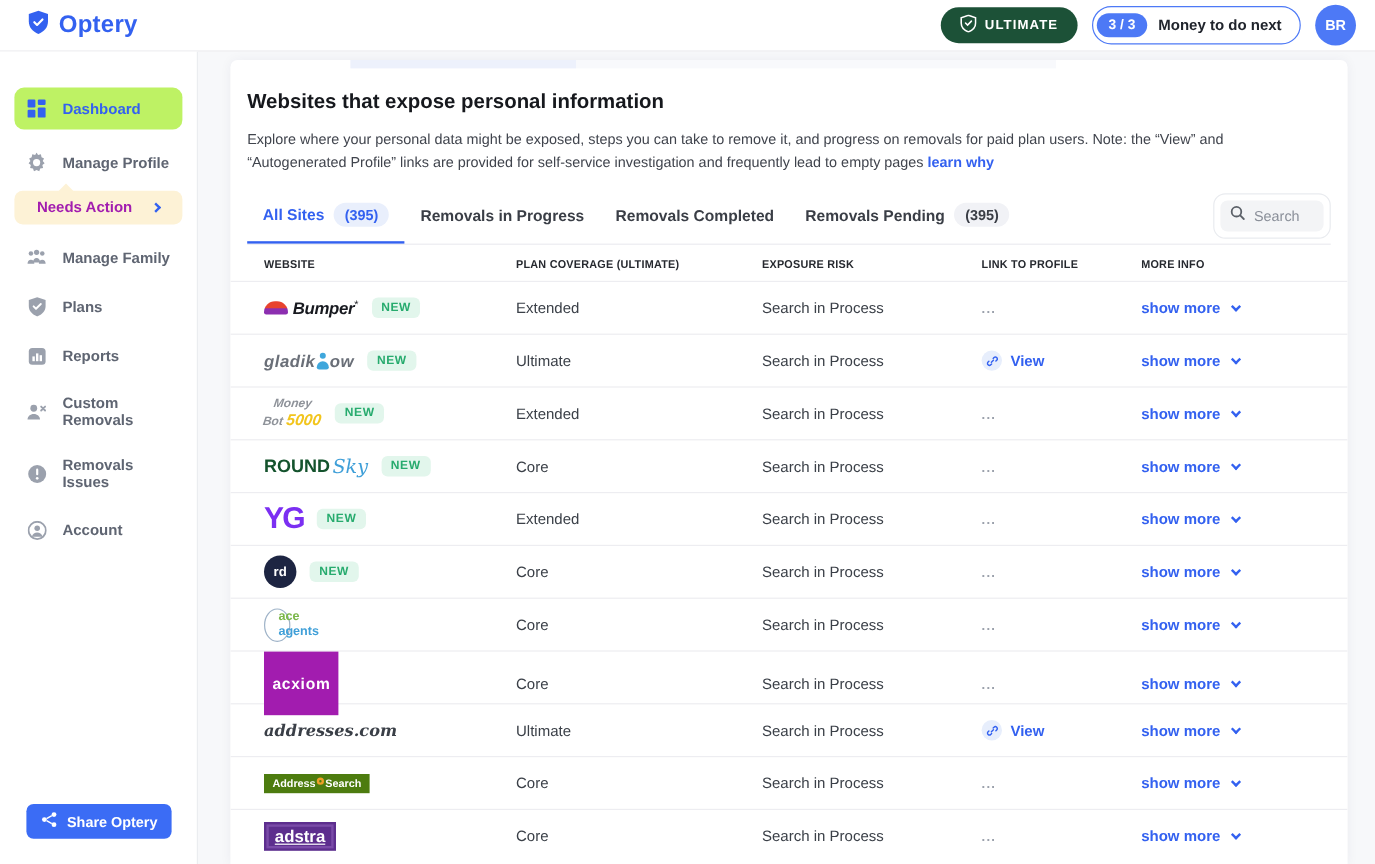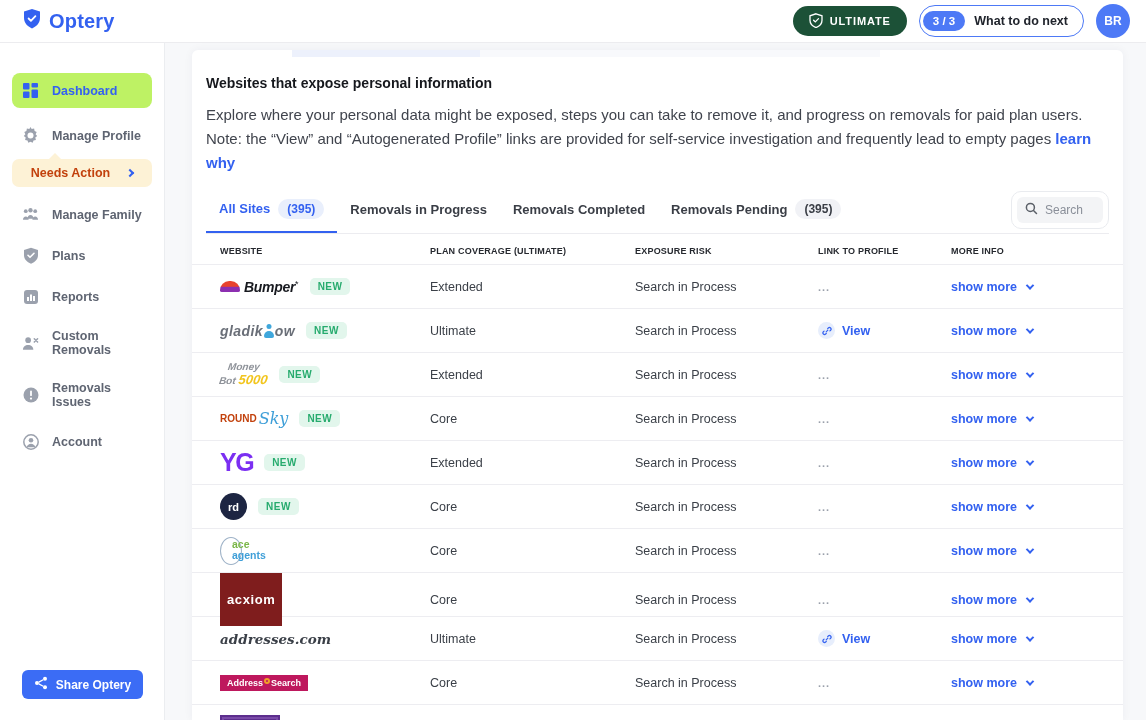--- a/index.html
+++ b/index.html
@@ -27,41 +27,41 @@
   
   .shell { display:flex; height:677px; }
   .sidebar { width:165px; background:#fff; border-right:1px solid #ebedf0;
     padding-top:30px; position:relative; flex-shrink:0; }
   .nav-item { display:flex; align-items:center; gap:13px; margin:0 12px 14px 12px;
     padding:5px 10px; border-radius:8px; cursor:pointer; color:#5f6572;
     font-size:12.5px; font-weight:700; }
   .nav-item .ic { width:17px; height:17px; display:flex; align-items:center;
     justify-content:center; flex-shrink:0; }
   .nav-item.active { background:#bef264; color:#3361f0; padding-top:9px; padding-bottom:9px; }
-  .nav-item.callout { background:#fdf2d6; border-radius:7px; color:#c2410c;
+  .nav-item.callout { background:#fdf2d6; border-radius:7px; color:#a21caf;
     justify-content:center; padding:7px 4px; position:relative; margin-top:-4px; }
   .nav-item.callout::before { content:''; position:absolute; top:-6px; left:36px;
     border-left:7px solid transparent; border-right:7px solid transparent;
     border-bottom:7px solid #fdf2d6; }
   .chev-r { width:6px; height:6px; border-right:2.2px solid #3361f0;
     border-top:2.2px solid #3361f0; transform:rotate(45deg); margin-left:4px; }
   .share-btn { position:absolute; left:22px; bottom:21px; width:121px; height:29px;
     background:#3b6cf5; color:#fff; border:none; border-radius:6px; font-size:12px;
     font-weight:700; display:flex; align-items:center; justify-content:center;
     gap:8px; cursor:pointer; font-family:"Liberation Sans",sans-serif; }
 
   
   .main { flex:1; padding:7px 23px 0 27px; }
   .card { background:#fff; height:100%; box-shadow:0 0 10px rgba(30,40,80,.05);
     border-radius:6px 6px 0 0; position:relative; overflow:hidden; }
   .top-strip { display:flex; height:7px; }
   .top-strip .s1 { width:100px; } .top-strip .s2 { width:188px; background:#edf1fc; }
   .top-strip .s3 { width:400px; background:#f8f9fc; }
-  .page-title { font-size:14px; font-weight:700; color:#16181d; padding:18px 20px 0 14px; }
-  .intro { font-size:15px; line-height:1.6; color:#40444d; padding:12px 26px 0 14px; }
+  .page-title { font-size:17px; font-weight:700; color:#16181d; padding:18px 20px 0 14px; }
+  .intro { font-size:12px; line-height:1.6; color:#40444d; padding:12px 26px 0 14px; }
   .intro a { color:#3361f0; text-decoration:none; font-weight:600; cursor:pointer; }
 
   .tabs-row { display:flex; align-items:center; margin:16px 14px 0 14px;
     border-bottom:1px solid #ececf0; padding-bottom:0; position:relative; }
   .tab { display:flex; align-items:center; gap:8px; font-size:13px; font-weight:700;
     color:#3a3e46; padding:6px 13px 12px 13px; cursor:pointer; }
   .tab.active { color:#3361f0; border-bottom:2.5px solid #3361f0; margin-bottom:-1px; }
   .tab .badge { border-radius:13px; padding:3px 9px; font-size:12px; font-weight:700;
     background:#f1f2f6; color:#3a3e46; }
   .tab.active .badge { background:#e9effc; color:#3361f0; }
@@ -102,35 +102,35 @@
   .logo-gladiknow .g1 { color:#6a6f78; font-weight:700; font-size:14px; letter-spacing:.4px;font-style:italic; }
   .logo-gladiknow .person { position:relative; width:10px; height:14px; margin:0 1px; }
   .logo-gladiknow .person::before { content:''; position:absolute; top:0; left:50%;
     transform:translateX(-50%); width:5px; height:5px; border-radius:50%; background:#3fa7dc; }
   .logo-gladiknow .person::after { content:''; position:absolute; bottom:0; left:0;
     width:10px; height:7px; border-radius:5px 5px 2px 2px; background:#3fa7dc; }
   .logo-moneybot { display:block; transform:skewX(-8deg); font-style:italic; line-height:1.05; }
   .logo-moneybot .l1 { display:block; color:#8e9299; font-size:10px; font-weight:700; margin-left:7px; }
   .logo-moneybot .l2 { color:#8e9299; font-size:10px; font-weight:700; }
   .logo-moneybot .l3 { color:#f2c51d; font-size:13px; font-weight:800; }
-  .logo-roundsky .r1 { color:#c2410c; font-weight:800; font-size:10px; }
+  .logo-roundsky .r1 { color:#14532d; font-weight:800; font-size:15px; }
   .logo-roundsky .r2 { color:#3f9fd8; font-family:"DejaVu Serif",serif; font-style:italic; font-size:16px; margin-left:2px; }
   .logo-yg .y1 { color:#7b2ff2; font-size:25px; font-weight:800; letter-spacing:-1.5px; }
   .logo-rd .d1 { width:27px; height:27px; border-radius:50%; background:#1d2542; color:#fff;
     display:flex; align-items:center; justify-content:center; font-size:11px; font-weight:700; }
   .logo-aceagents { display:block; position:relative; padding-left:12px; line-height:.95; }
   .logo-aceagents::before { content:''; position:absolute; left:0; top:-3px; width:20px;
     height:26px; border:1.5px solid #9fb3c8; border-radius:50%; }
   .logo-aceagents .a1 { display:block; color:#7ab648; font-size:10.5px; font-weight:700; position:relative; }
   .logo-aceagents .a2 { color:#3f9fd8; font-size:10.5px; font-weight:700; position:relative; }
-  .logo-acxiom .x1 { background:#7f1d1d; color:#fff; padding:19px 7px; font-size:13px;
+  .logo-acxiom .x1 { background:#a21caf; color:#fff; padding:19px 7px; font-size:13px;
     font-weight:700; letter-spacing:.6px; }
   .logo-addresses .ad1 { font-family:"DejaVu Serif",serif; font-style:italic; font-weight:700;
     color:#3a3f47; font-size:13.5px; }
-  .logo-addresssearch { background:#be185d; padding:3px 7px; display:inline-flex; align-items:flex-start; }
+  .logo-addresssearch { background:#4d7c0f; padding:3px 7px; display:inline-flex; align-items:flex-start; }
   .logo-addresssearch .s1 { color:#fff; font-size:9px; font-weight:700; }
   .logo-addresssearch .ring { width:6px; height:6px; border:2px solid #f0a028;
     border-radius:50%; margin:0 1px; }
   .logo-adstra .t1 { background:#5d2e8e; color:#fff; padding:4px 9px; font-size:14px;
     font-weight:700; text-decoration:underline; outline:2px solid #7a4ba8; outline-offset:-4px; }
 </style>
 </head>
 <body>
 
 <header class="topbar">
@@ -148,21 +148,21 @@
       <span>
         <svg width="14" height="15" viewBox="0 0 14 15">
             <path d="M7 .8l6 2v4.4c0 3.6-2.4 6-6 7.4-3.6-1.4-6-3.8-6-7.4V2.8z" fill="none" stroke="#fff" stroke-width="1.3"></path>
             <path d="M4.6 7.2l1.7 1.7 3.2-3.3" fill="none" stroke="#fff" stroke-width="1.3" stroke-linecap="round"></path>
           </svg>
       </span>
       <span>ULTIMATE</span>
     </button>
     <div class="next-pill">
       <span class="next-count">3 / 3</span>
-      <span class="next-label">What to do next</span>
+      <span class="next-label">Money to do next</span>
     </div>
     <div class="avatar">BR</div>
   </div>
 </header>
 
 <div class="shell">
 
   <nav class="sidebar">
     <div id="sidebar-nav">
         <div class="nav-item active">

